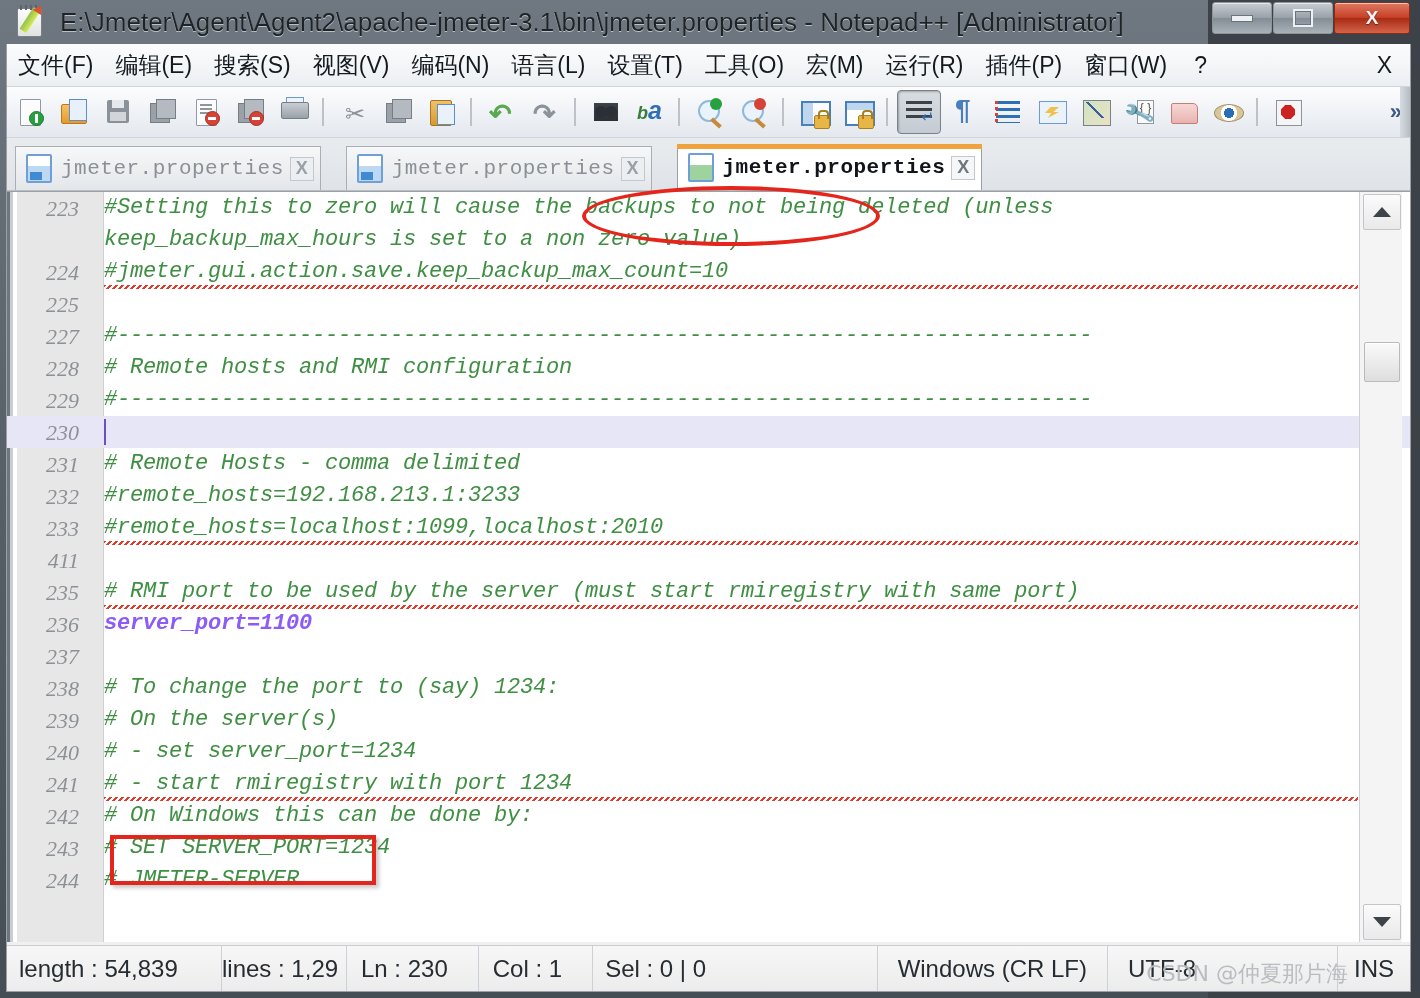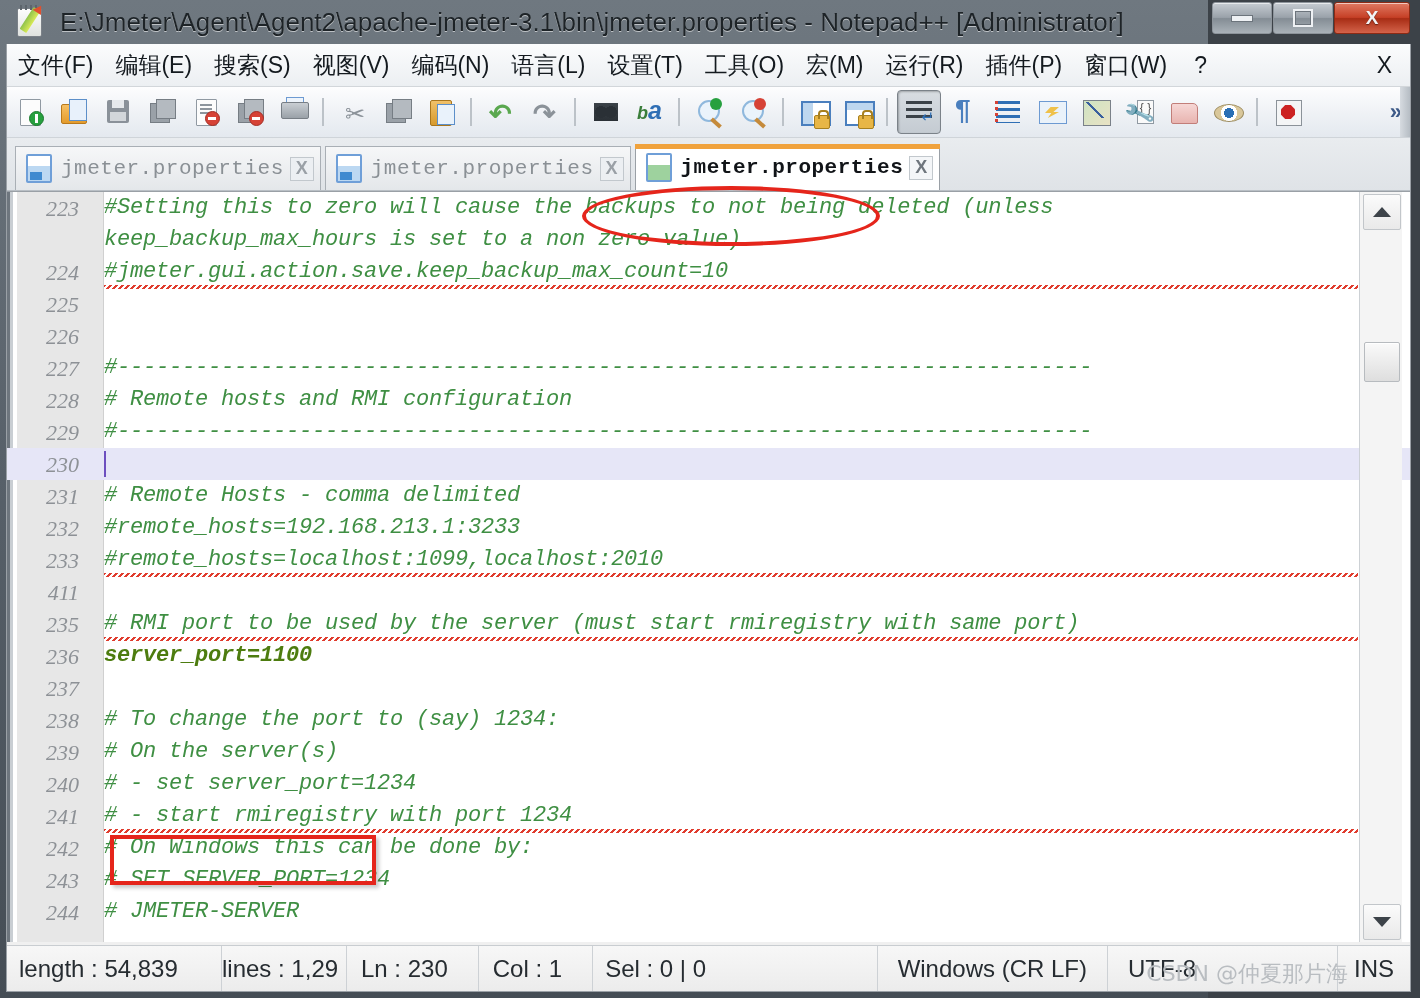--- a/index.html
+++ b/index.html
@@ -113,21 +113,21 @@
   .scroll-right-edge{
     position:absolute;right:0;top:0;width:10px;height:50px;
     background:linear-gradient(90deg,#d6dbe0,#b6bdc4);
   }
 
   
   .tabbar{
     height:52px;position:relative;
     background:linear-gradient(180deg,#e9ecef 0%,#dfe3e7 100%);
     border-bottom:1px solid #b9bfc5;
-    display:flex;align-items:flex-end;padding-left:8px;
+    display:flex;align-items:flex-end;padding-left:8px;gap:21px;
   }
   .tab{
     height:44px;box-sizing:border-box;
     display:flex;align-items:center;
     padding:0 6px 0 10px;margin-right:4px;
     border:1px solid #a9afb5;border-bottom:none;
     background:linear-gradient(180deg,#f6f7f8 0%,#e4e7ea 100%);
     position:relative;
   }
   .tab.active{
@@ -193,21 +193,21 @@
     font-family:"Liberation Serif", serif;font-style:italic;
     font-size:22px;color:#8d9196;top:4px;
   }
   .code{
     position:relative;
     font-family:"Liberation Mono", monospace;
     font-size:22px;line-height:32px;white-space:pre;
     color:#2f7d32;font-style:italic;letter-spacing:-0.2px;
   }
   .code.cmt{color:#3f8f43;}
-  .code.key{color:#4d7c0f;font-weight:bold;font-style:italic;}
+  .code.key{color:#8b5cf6;font-weight:bold;font-style:italic;}
   .caret{
     position:absolute;left:0;top:3px;width:2px;height:26px;background:#6d4fbf;
   }
   .squig{
     border-bottom:3px solid transparent;
     background-image:repeating-linear-gradient(135deg,#e03c2e 0 2px,transparent 2px 4px);
     background-position:0 100%;background-size:6px 4px;background-repeat:repeat-x;
     padding-bottom:1px;
   }
   
@@ -577,24 +577,20 @@
         </div>
         <div class="row">
           <div class="ln">224</div>
           <div class="code cmt squig">#jmeter.gui.action.save.keep_backup_max_count=10</div>
         </div>
         <div class="row">
           <div class="ln">225</div>
           <div class="code cmt"></div>
         </div>
         <div class="row">
-          <div class="ln">226</div>
-          <div class="code cmt"></div>
-        </div>
-        <div class="row">
           <div class="ln">227</div>
           <div class="code cmt">#---------------------------------------------------------------------------</div>
         </div>
         <div class="row">
           <div class="ln">228</div>
           <div class="code cmt"># Remote hosts and RMI configuration</div>
         </div>
         <div class="row">
           <div class="ln">229</div>
           <div class="code cmt">#---------------------------------------------------------------------------</div>

